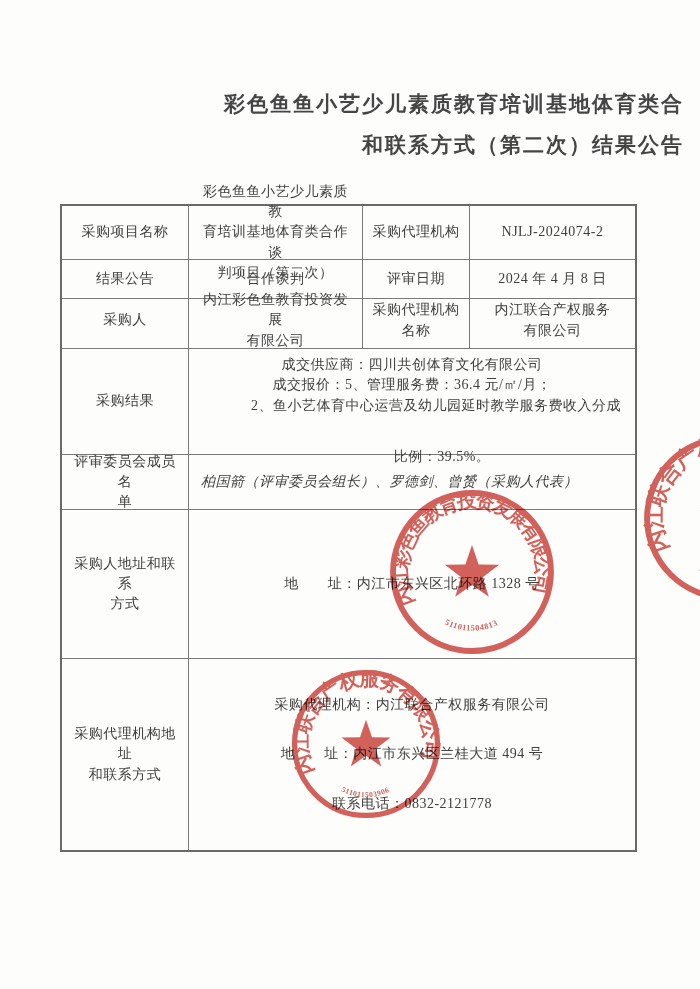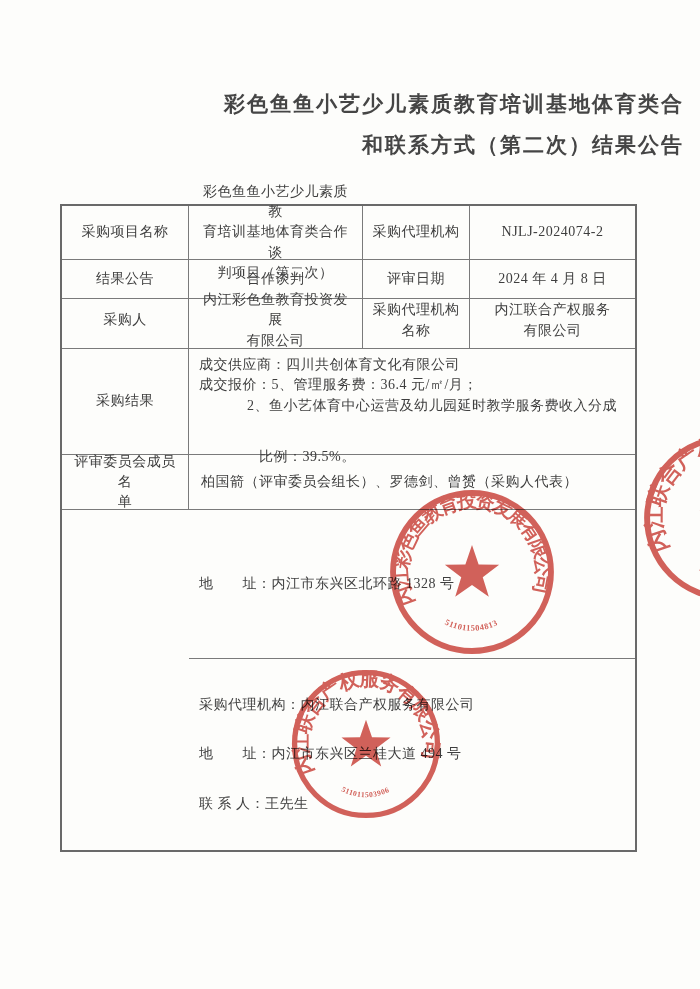--- a/index.html
+++ b/index.html
@@ -47,27 +47,27 @@
     line-height: 1.45;
   }
   .last-col { border-right: none; }
   .last-row { border-bottom: none; }
   .pre { white-space: pre-line; }
   .content {
     grid-column: 2 / 5;
     flex-direction: column;
     align-items: stretch;
     justify-content: space-evenly;
-    text-align: left;
+    text-align: center;
     padding: 6px 10px;
   }
   .content .ln { display: block; letter-spacing: 0.5px; }
   .ind1 { padding-left: 48px; }
   .ind2 { padding-left: 60px; margin-top: 31px; }
-  .single { justify-content: center; text-align: left; padding-left: 12px; }
+  .single { justify-content: center; text-align: left; padding-left: 12px; font-style: italic; }
   .seal {
     position: absolute;
     mix-blend-mode: multiply;
     opacity: 0.87;
     color: var(--seal-red);
   }
   .seal text { fill: currentColor; font-family: "Liberation Serif", "DejaVu Serif", serif; font-weight: 600; }
   .seal .ring { fill: none; stroke: currentColor; }
   .seal .star { fill: currentColor; }
 </style>
@@ -110,28 +110,32 @@
       <span class="ln ind1">2、鱼小艺体育中心运营及幼儿园延时教学服务费收入分成</span>
       <span class="ln ind2">比例：39.5%。</span>
     </div>
 
     <div class="c pre">评审委员会成员名
 单</div>
     <div class="c content single last-col">
       <span class="ln">柏国箭（评审委员会组长）、罗德剑、曾赟（采购人代表）</span>
     </div>
 
+    <div class="c pre">采购人地址和联系
+方式</div>
     <div class="c content last-col">
       <span class="ln">地　　址：内江市东兴区北环路 1328 号</span>
     </div>
 
+    <div class="c pre last-row">采购代理机构地址
+和联系方式</div>
     <div class="c content last-col last-row">
       <span class="ln">采购代理机构：内江联合产权服务有限公司</span>
       <span class="ln">地　　址：内江市东兴区兰桂大道 494 号</span>
-      <span class="ln">联 系 人：王先生</span>
+      <span class="ln">联系电话：0832-2121778</span>
     </div>
   </div>
 
   <svg class="seal" style="left:388px; top:488px;" width="168" height="168" viewBox="0 0 200 200">
     <circle class="ring" cx="100" cy="100" r="94" stroke-width="7"></circle>
     <path id="sA-top" d="M 32,136.2 A 77,77 0 1 1 168,136.2" fill="none"></path>
     <path id="sA-bot" d="M 67.1,161.8 A 70,70 0 0 0 132.9,161.8" fill="none"></path>
     <text font-size="23"><textPath href="#sA-top" startOffset="0" textLength="305" lengthAdjust="spacing">内江彩色鱼教育投资发展有限公司</textPath></text>
     <text font-size="10"><textPath href="#sA-bot" startOffset="0" textLength="66" lengthAdjust="spacing">511011504813</textPath></text>
     <polygon class="star" points="100,68 107.9,91.1 132.3,91.5 112.8,106.2 120,129.5 100,115.5 80,129.5 87.2,106.2 67.7,91.5 92.1,91.1"></polygon>

